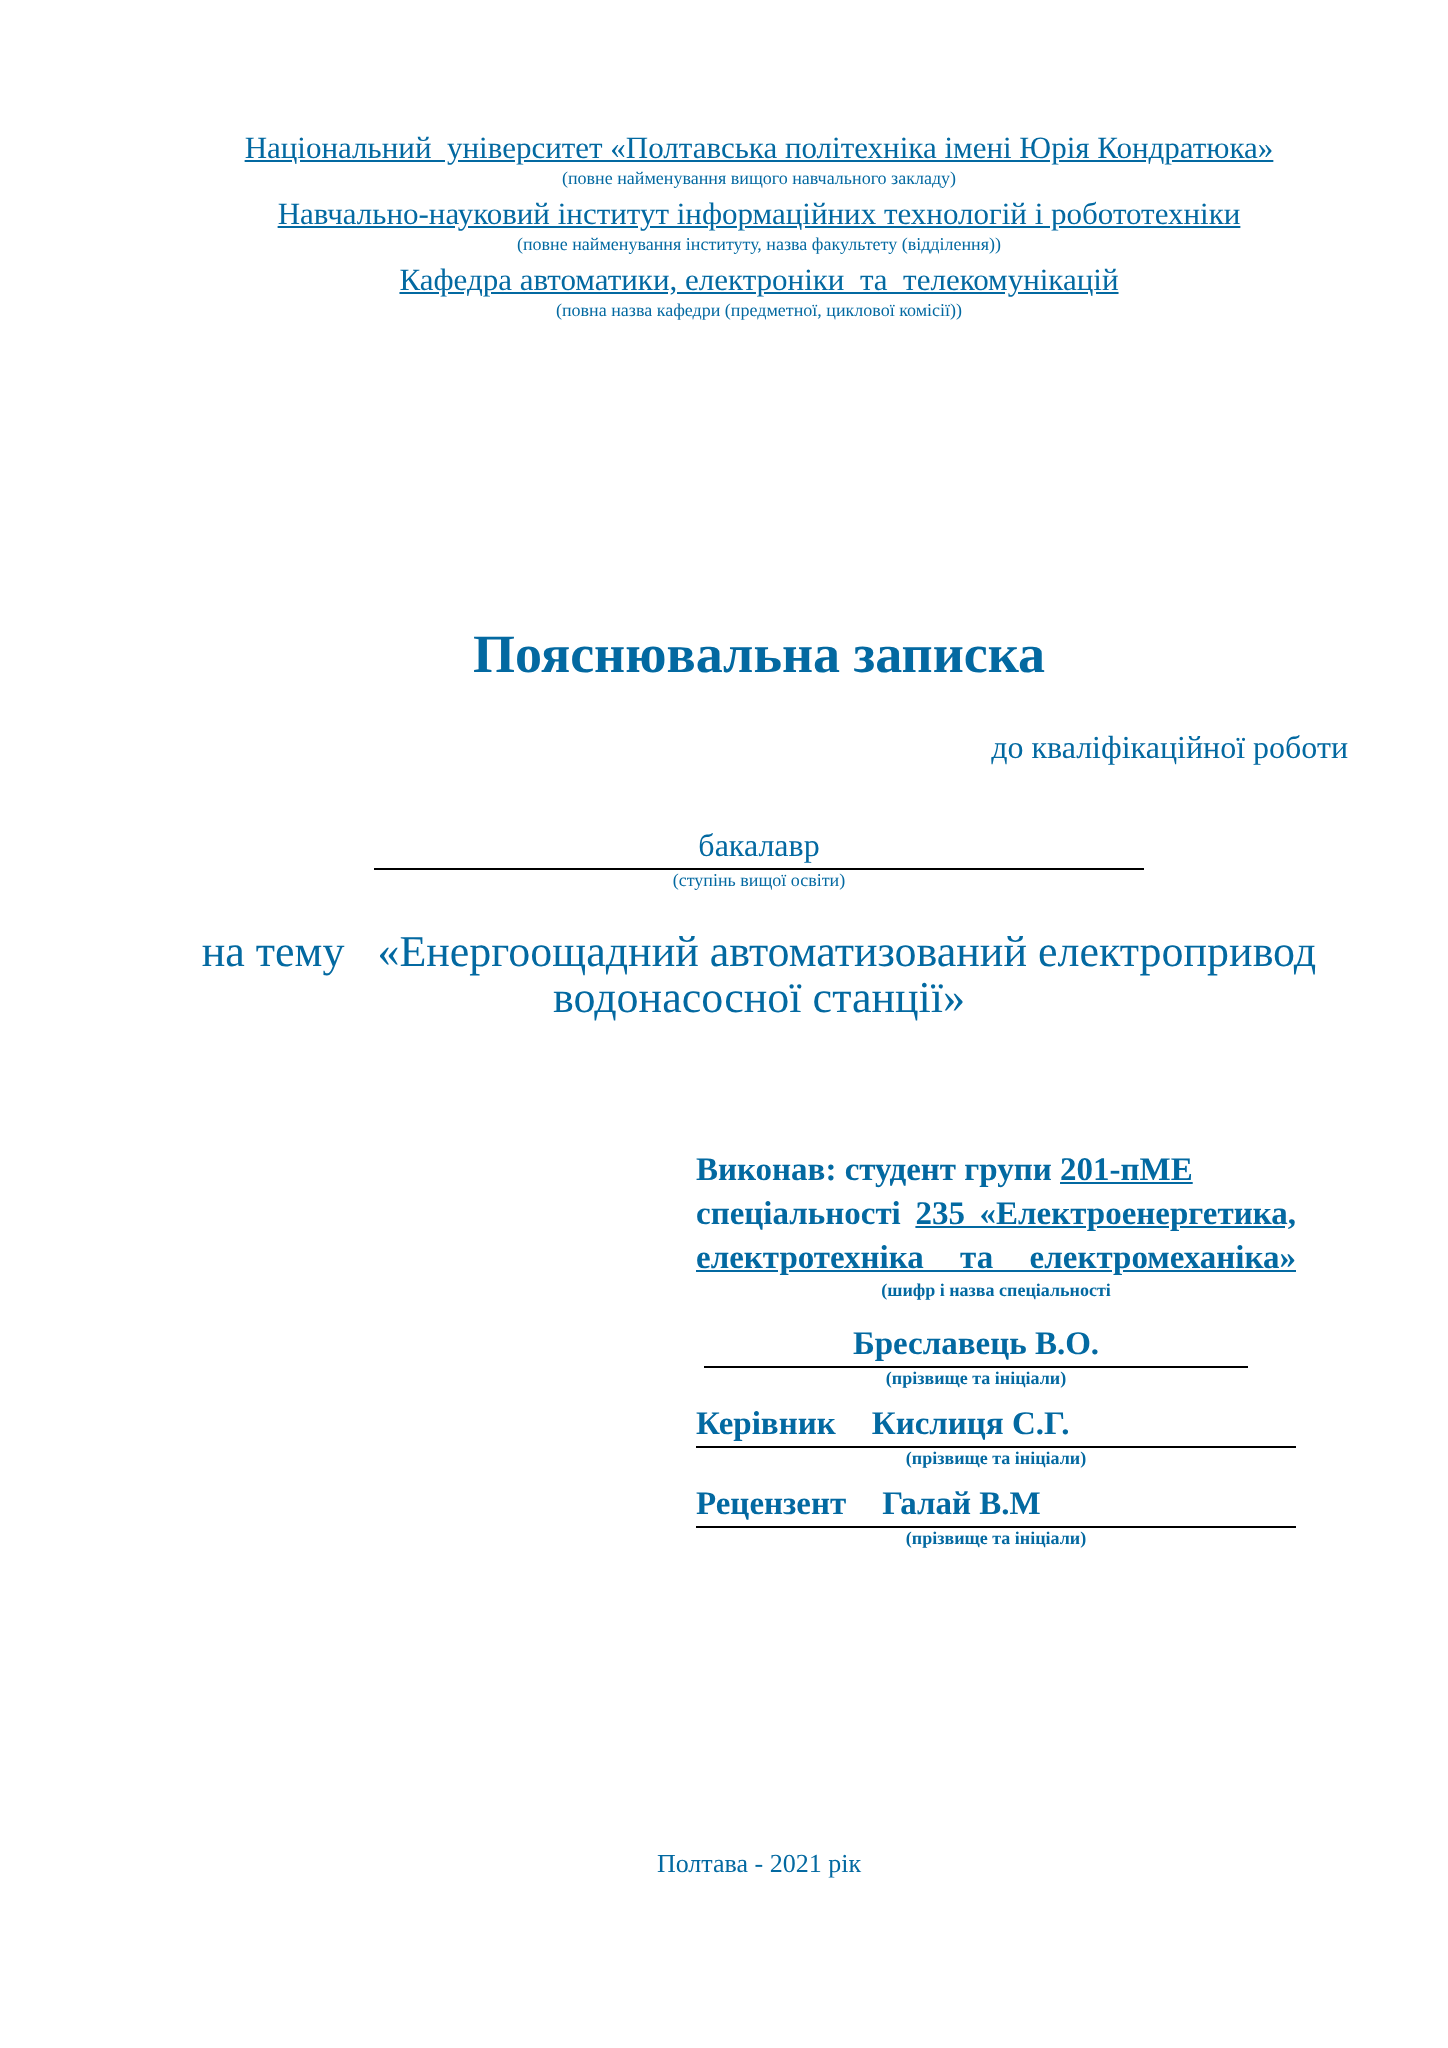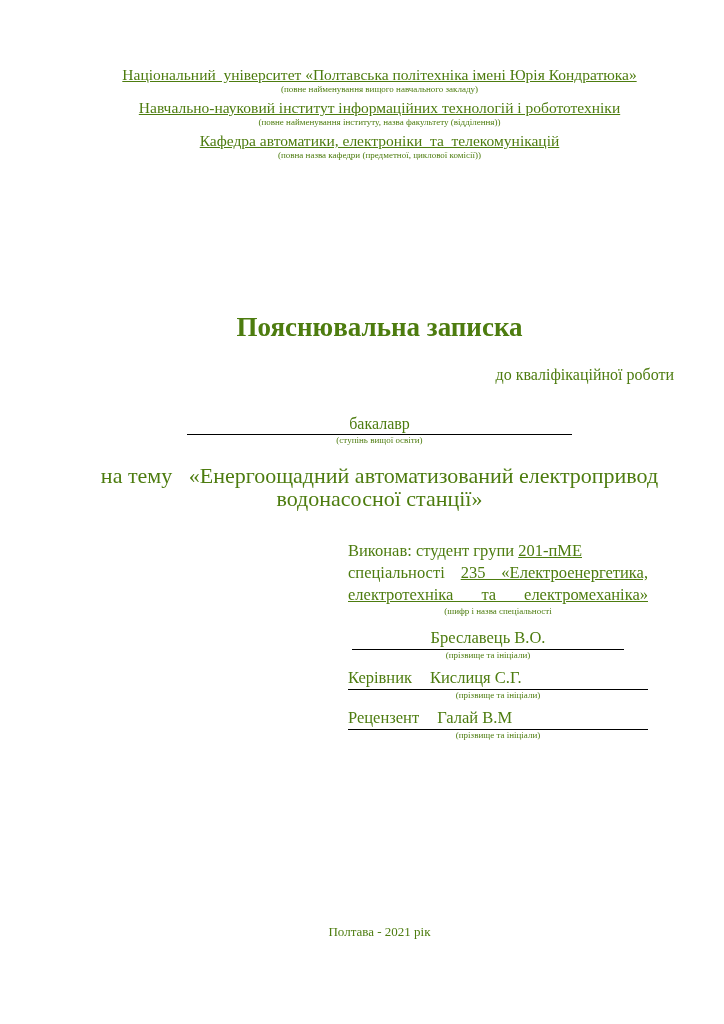--- a/index.html
+++ b/index.html
@@ -7,21 +7,21 @@
     padding: 0;
     background: #ffffff;
   }
   .page {
     position: relative;
     width: 724px;
     height: 1024px;
     box-sizing: border-box;
     padding: 66px 50px 0 85px;
     background: #ffffff;
-    color: #4d7c0f;
+    color: #0369a1;
     font-family: "Liberation Serif", "DejaVu Serif", serif;
     overflow: hidden;
   }
   [data-bind] { white-space: pre-wrap; }
 
   
   .doc-header { text-align: center; }
   .h-line {
     font-size: 15.5px;
     line-height: 18px;
@@ -62,25 +62,26 @@
   }
   .topic {
     margin-top: 18px;
     font-size: 22px;
     line-height: 23px;
     text-align: center;
   }
 
   
   .executor {
-    margin-top: 30px;
+    margin-top: 64px;
     margin-left: auto;
     margin-right: 26px;
     width: 300px;
     font-size: 16.5px;
+    font-weight: bold;
   }
   .executor .line { line-height: 22px; }
   .executor .u { text-decoration: underline; }
   .justify {
     text-align: justify;
     text-align-last: justify;
   }
   .justify [data-bind] { white-space: normal; }
   .name-group {
     margin-top: 10px;

